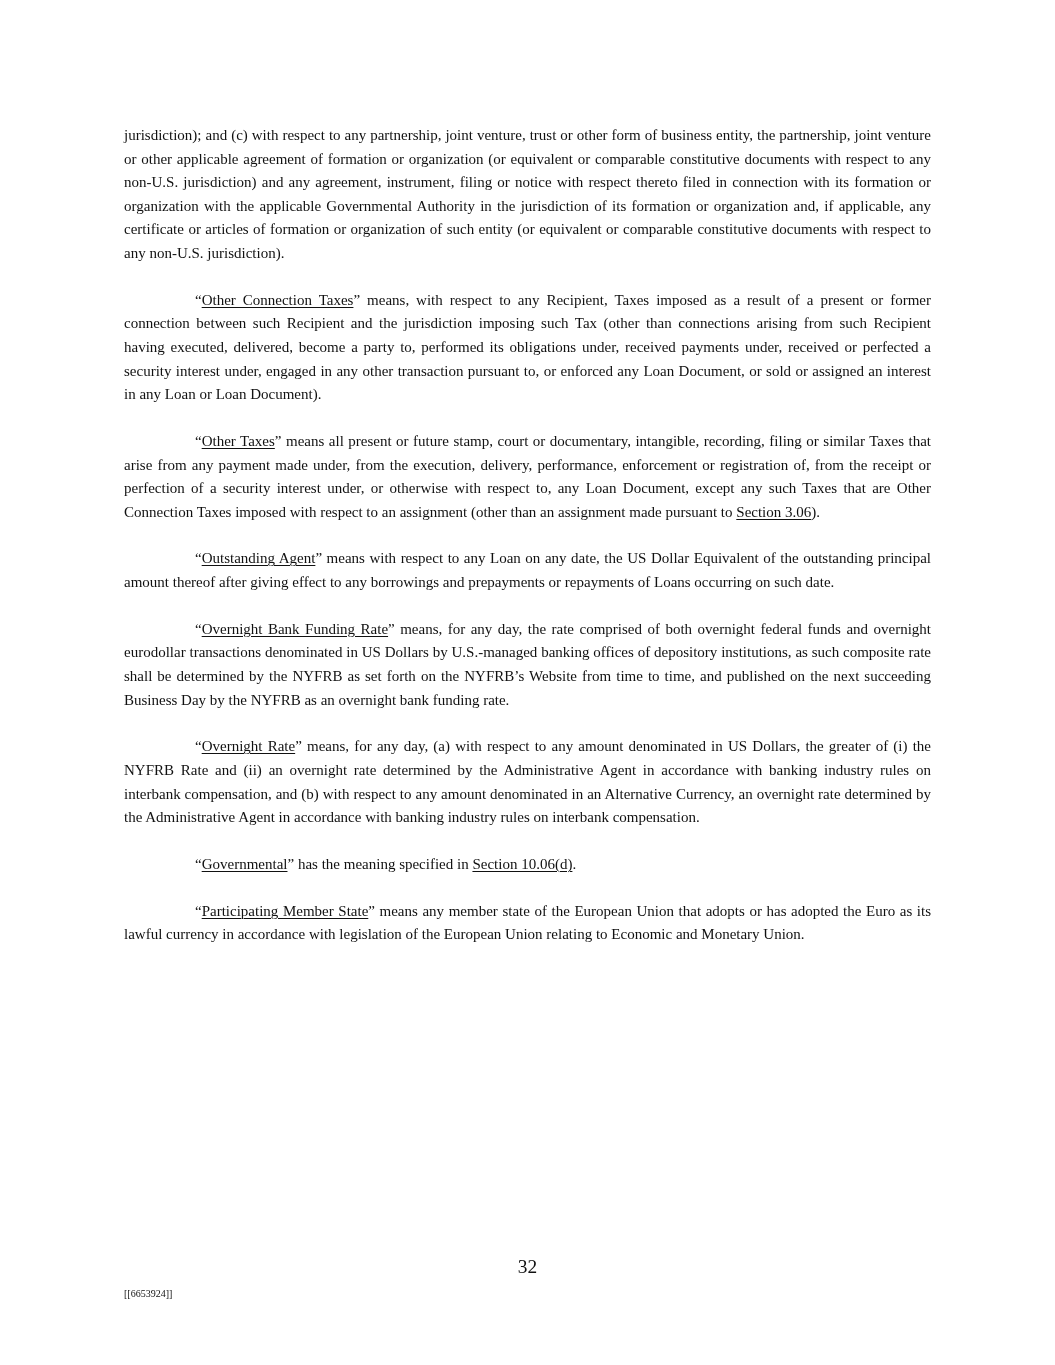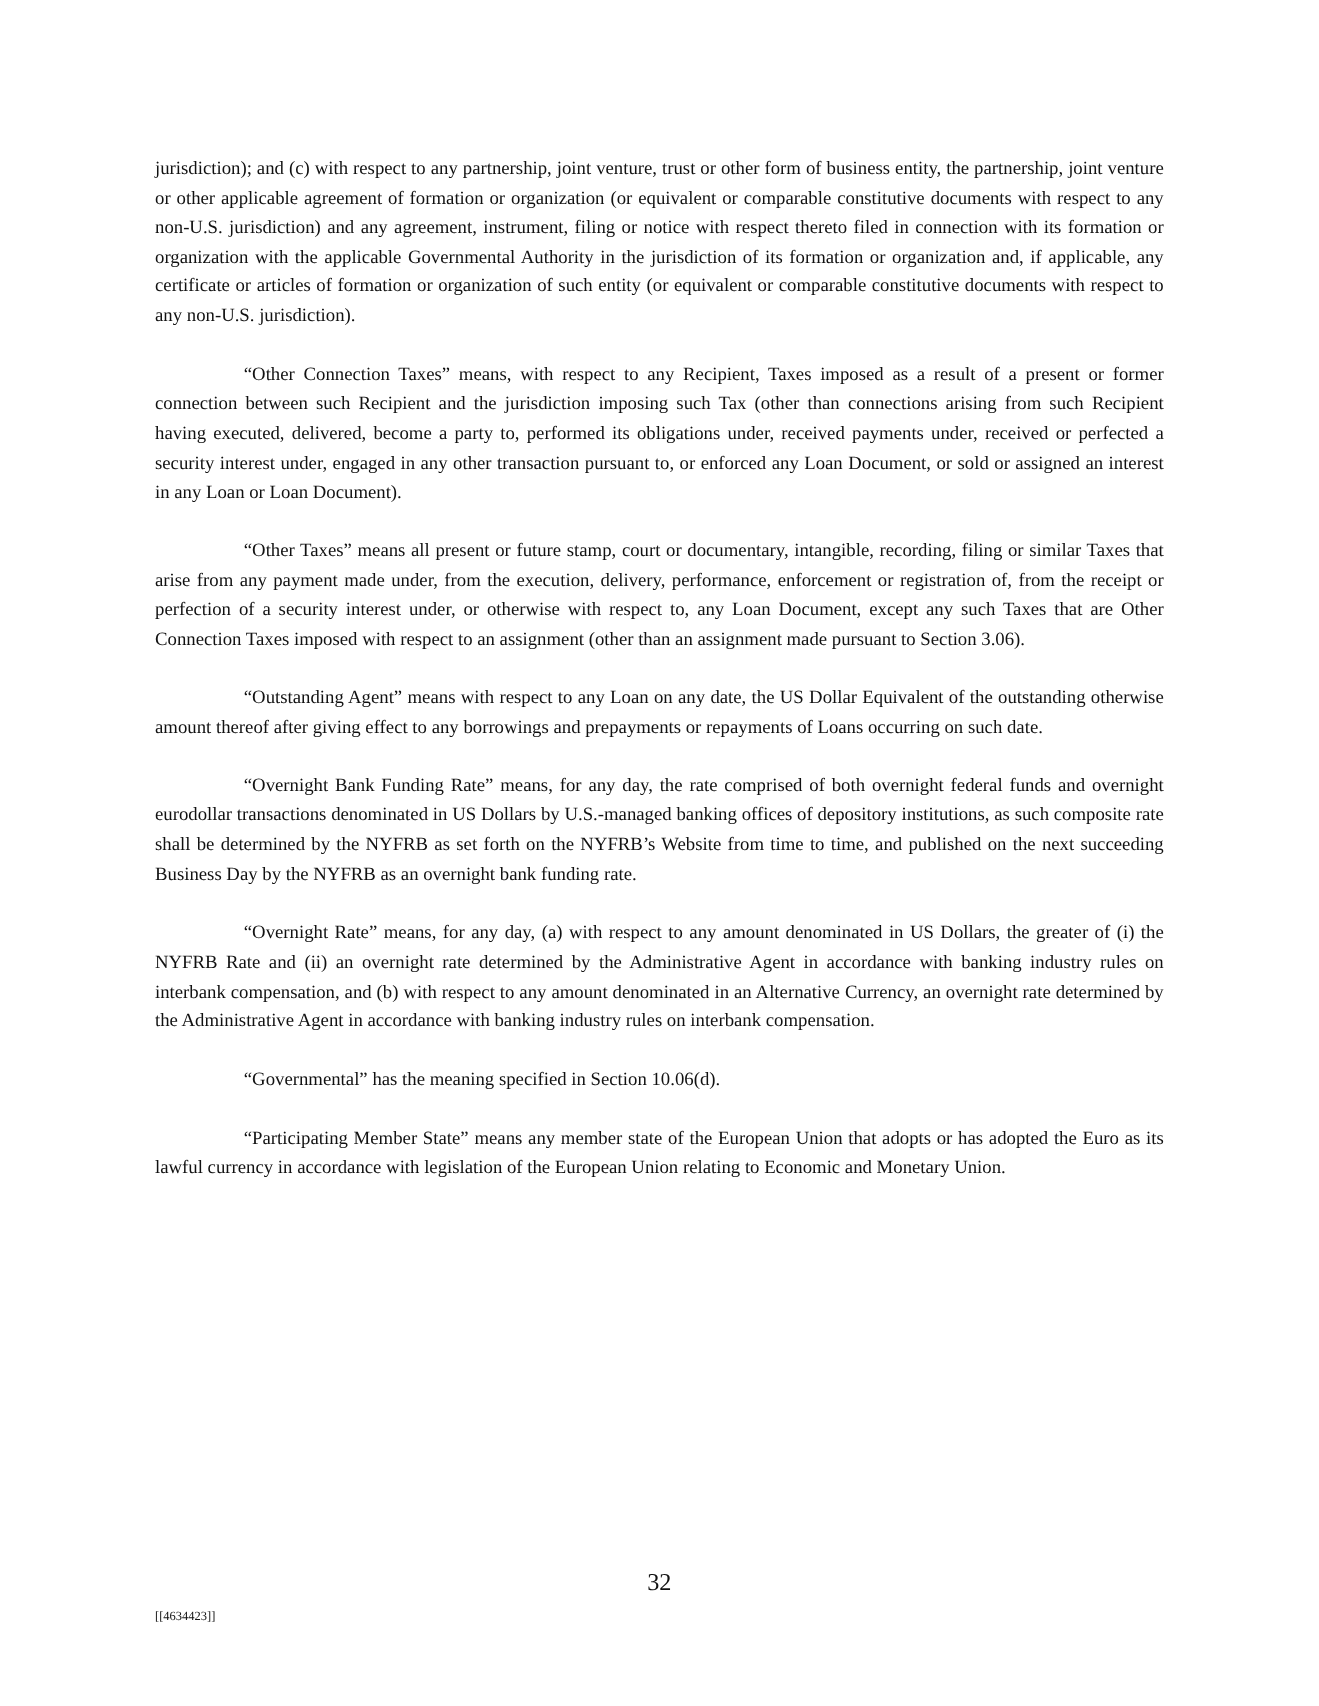--- a/index.html
+++ b/index.html
@@ -4,46 +4,46 @@
   <style>
     html, body { margin: 0; padding: 0; background: #ffffff; }
     body { width: 1055px; height: 1365px; position: relative; overflow: hidden; }
     .page {
       position: absolute; left: 124px; top: 124px; width: 807px;
       font-family: "Liberation Serif", serif; font-size: 15px; line-height: 23.6px;
       color: #111111;
     }
     p { margin: 0 0 23.2px 0; text-align: justify; }
     p.def { text-indent: 71px; }
-    .term, .ref { text-underline-offset: 2px; text-decoration-thickness: 1px; }
+    .term, .ref { text-decoration: underline; text-underline-offset: 2px; text-decoration-thickness: 1px; }
     .pagenum {
       position: absolute; left: 0; width: 1055px; top: 1244px; text-align: center;
       font-family: "Liberation Serif", serif; font-size: 19.4px; color: #111111; margin-top: 12px;
     }
     .docid {
       position: absolute; left: 124px; top: 1288px;
       font-family: "Liberation Serif", serif; font-size: 10px; color: #111111;
     }
   </style>
 </head>
 <body>
 
 <div class="page">
   <p>jurisdiction); and (c) with respect to any partnership, joint venture, trust or other form of business entity, the partnership, joint venture or other applicable agreement of formation or organization (or equivalent or comparable constitutive documents with respect to any non-U.S. jurisdiction) and any agreement, instrument, filing or notice with respect thereto filed in connection with its formation or organization with the applicable Governmental Authority in the jurisdiction of its formation or organization and, if applicable, any certificate or articles of formation or organization of such entity (or equivalent or comparable constitutive documents with respect to any non-U.S. jurisdiction).</p>
 
   <p class="def"><span>“</span><span class="term">Other Connection Taxes</span><span>”</span><span> means, with respect to any Recipient, Taxes imposed as a result of a present or former connection between such Recipient and the jurisdiction imposing such Tax (other than connections arising from such Recipient having executed, delivered, become a party to, performed its obligations under, received payments under, received or perfected a security interest under, engaged in any other transaction pursuant to, or enforced any Loan Document, or sold or assigned an interest in any Loan or Loan Document).</span></p>
 
   <p class="def"><span>“</span><span class="term">Other Taxes</span><span>”</span><span> means all present or future stamp, court or documentary, intangible, recording, filing or similar Taxes that arise from any payment made under, from the execution, delivery, performance, enforcement or registration of, from the receipt or perfection of a security interest under, or otherwise with respect to, any Loan Document, except any such Taxes that are Other Connection Taxes imposed with respect to an assignment (other than an assignment made pursuant to </span><span class="ref">Section 3.06</span><span>).</span></p>
 
-  <p class="def"><span>“</span><span class="term">Outstanding Agent</span><span>”</span><span> means with respect to any Loan on any date, the US Dollar Equivalent of the outstanding otherwise amount thereof after giving effect to any borrowings and prepayments or repayments of Loans occurring on such date.</span></p>
+  <p class="def"><span>“</span><span class="term">Outstanding Agent</span><span>”</span><span> means with respect to any Loan on any date, the US Dollar Equivalent of the outstanding principal amount thereof after giving effect to any borrowings and prepayments or repayments of Loans occurring on such date.</span></p>
 
   <p class="def"><span>“</span><span class="term">Overnight Bank Funding Rate</span><span>”</span><span> means, for any day, the rate comprised of both overnight federal funds and overnight eurodollar transactions denominated in US Dollars by U.S.-managed banking offices of depository institutions, as such composite rate shall be determined by the NYFRB as set forth on the NYFRB’s Website from time to time, and published on the next succeeding Business Day by the NYFRB as an overnight bank funding rate.</span></p>
 
   <p class="def"><span>“</span><span class="term">Overnight Rate</span><span>”</span><span> means, for any day, (a) with respect to any amount denominated in US Dollars, the greater of (i) the NYFRB Rate and (ii) an overnight rate determined by the Administrative Agent in accordance with banking industry rules on interbank compensation, and (b) with respect to any amount denominated in an Alternative Currency, an overnight rate determined by the Administrative Agent in accordance with banking industry rules on interbank compensation.</span></p>
 
   <p class="def"><span>“</span><span class="term">Governmental</span><span>”</span><span> has the meaning specified in </span><span class="ref">Section 10.06(d)</span><span>.</span></p>
 
 
   <p class="def"><span>“</span><span class="term">Participating Member State</span><span>”</span><span> means any member state of the European Union that adopts or has adopted the Euro as its lawful currency in accordance with legislation of the European Union relating to Economic and Monetary Union.</span></p>
 </div>
 
 <div class="pagenum">32</div>
-<div class="docid">[[4634423]]</div>
+<div class="docid">[[6653924]]</div>
 
 </body></html>

